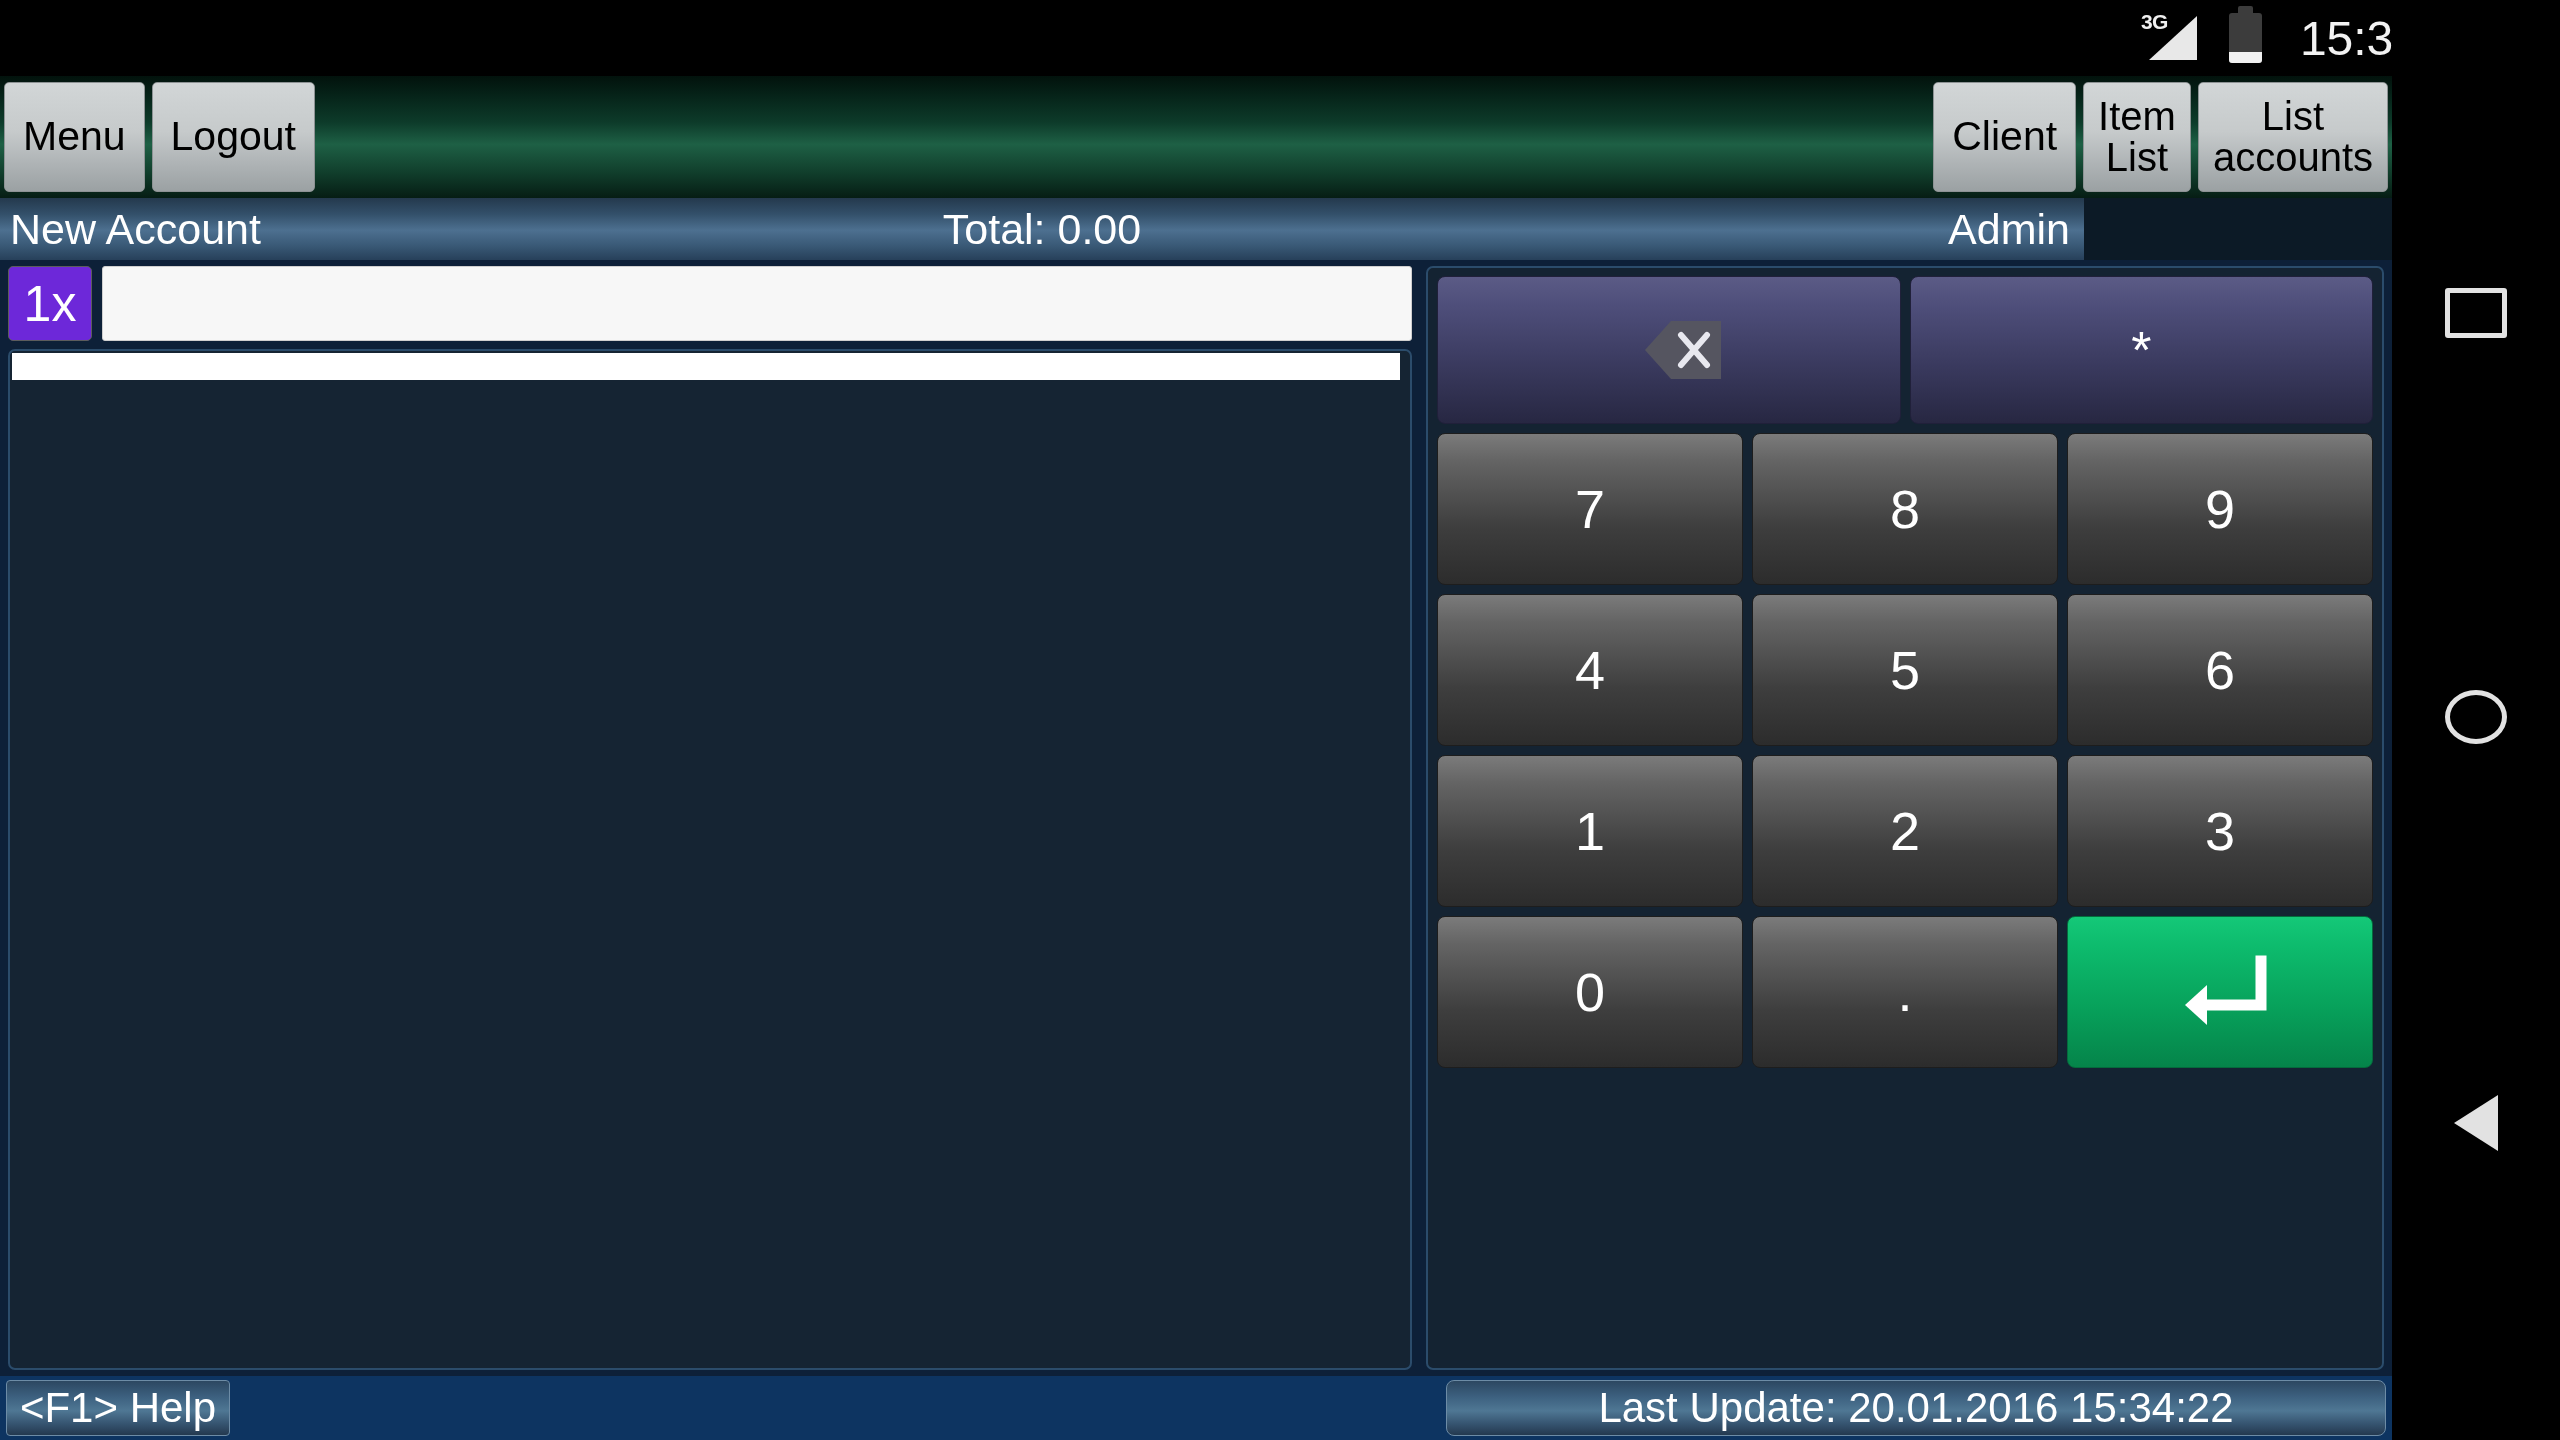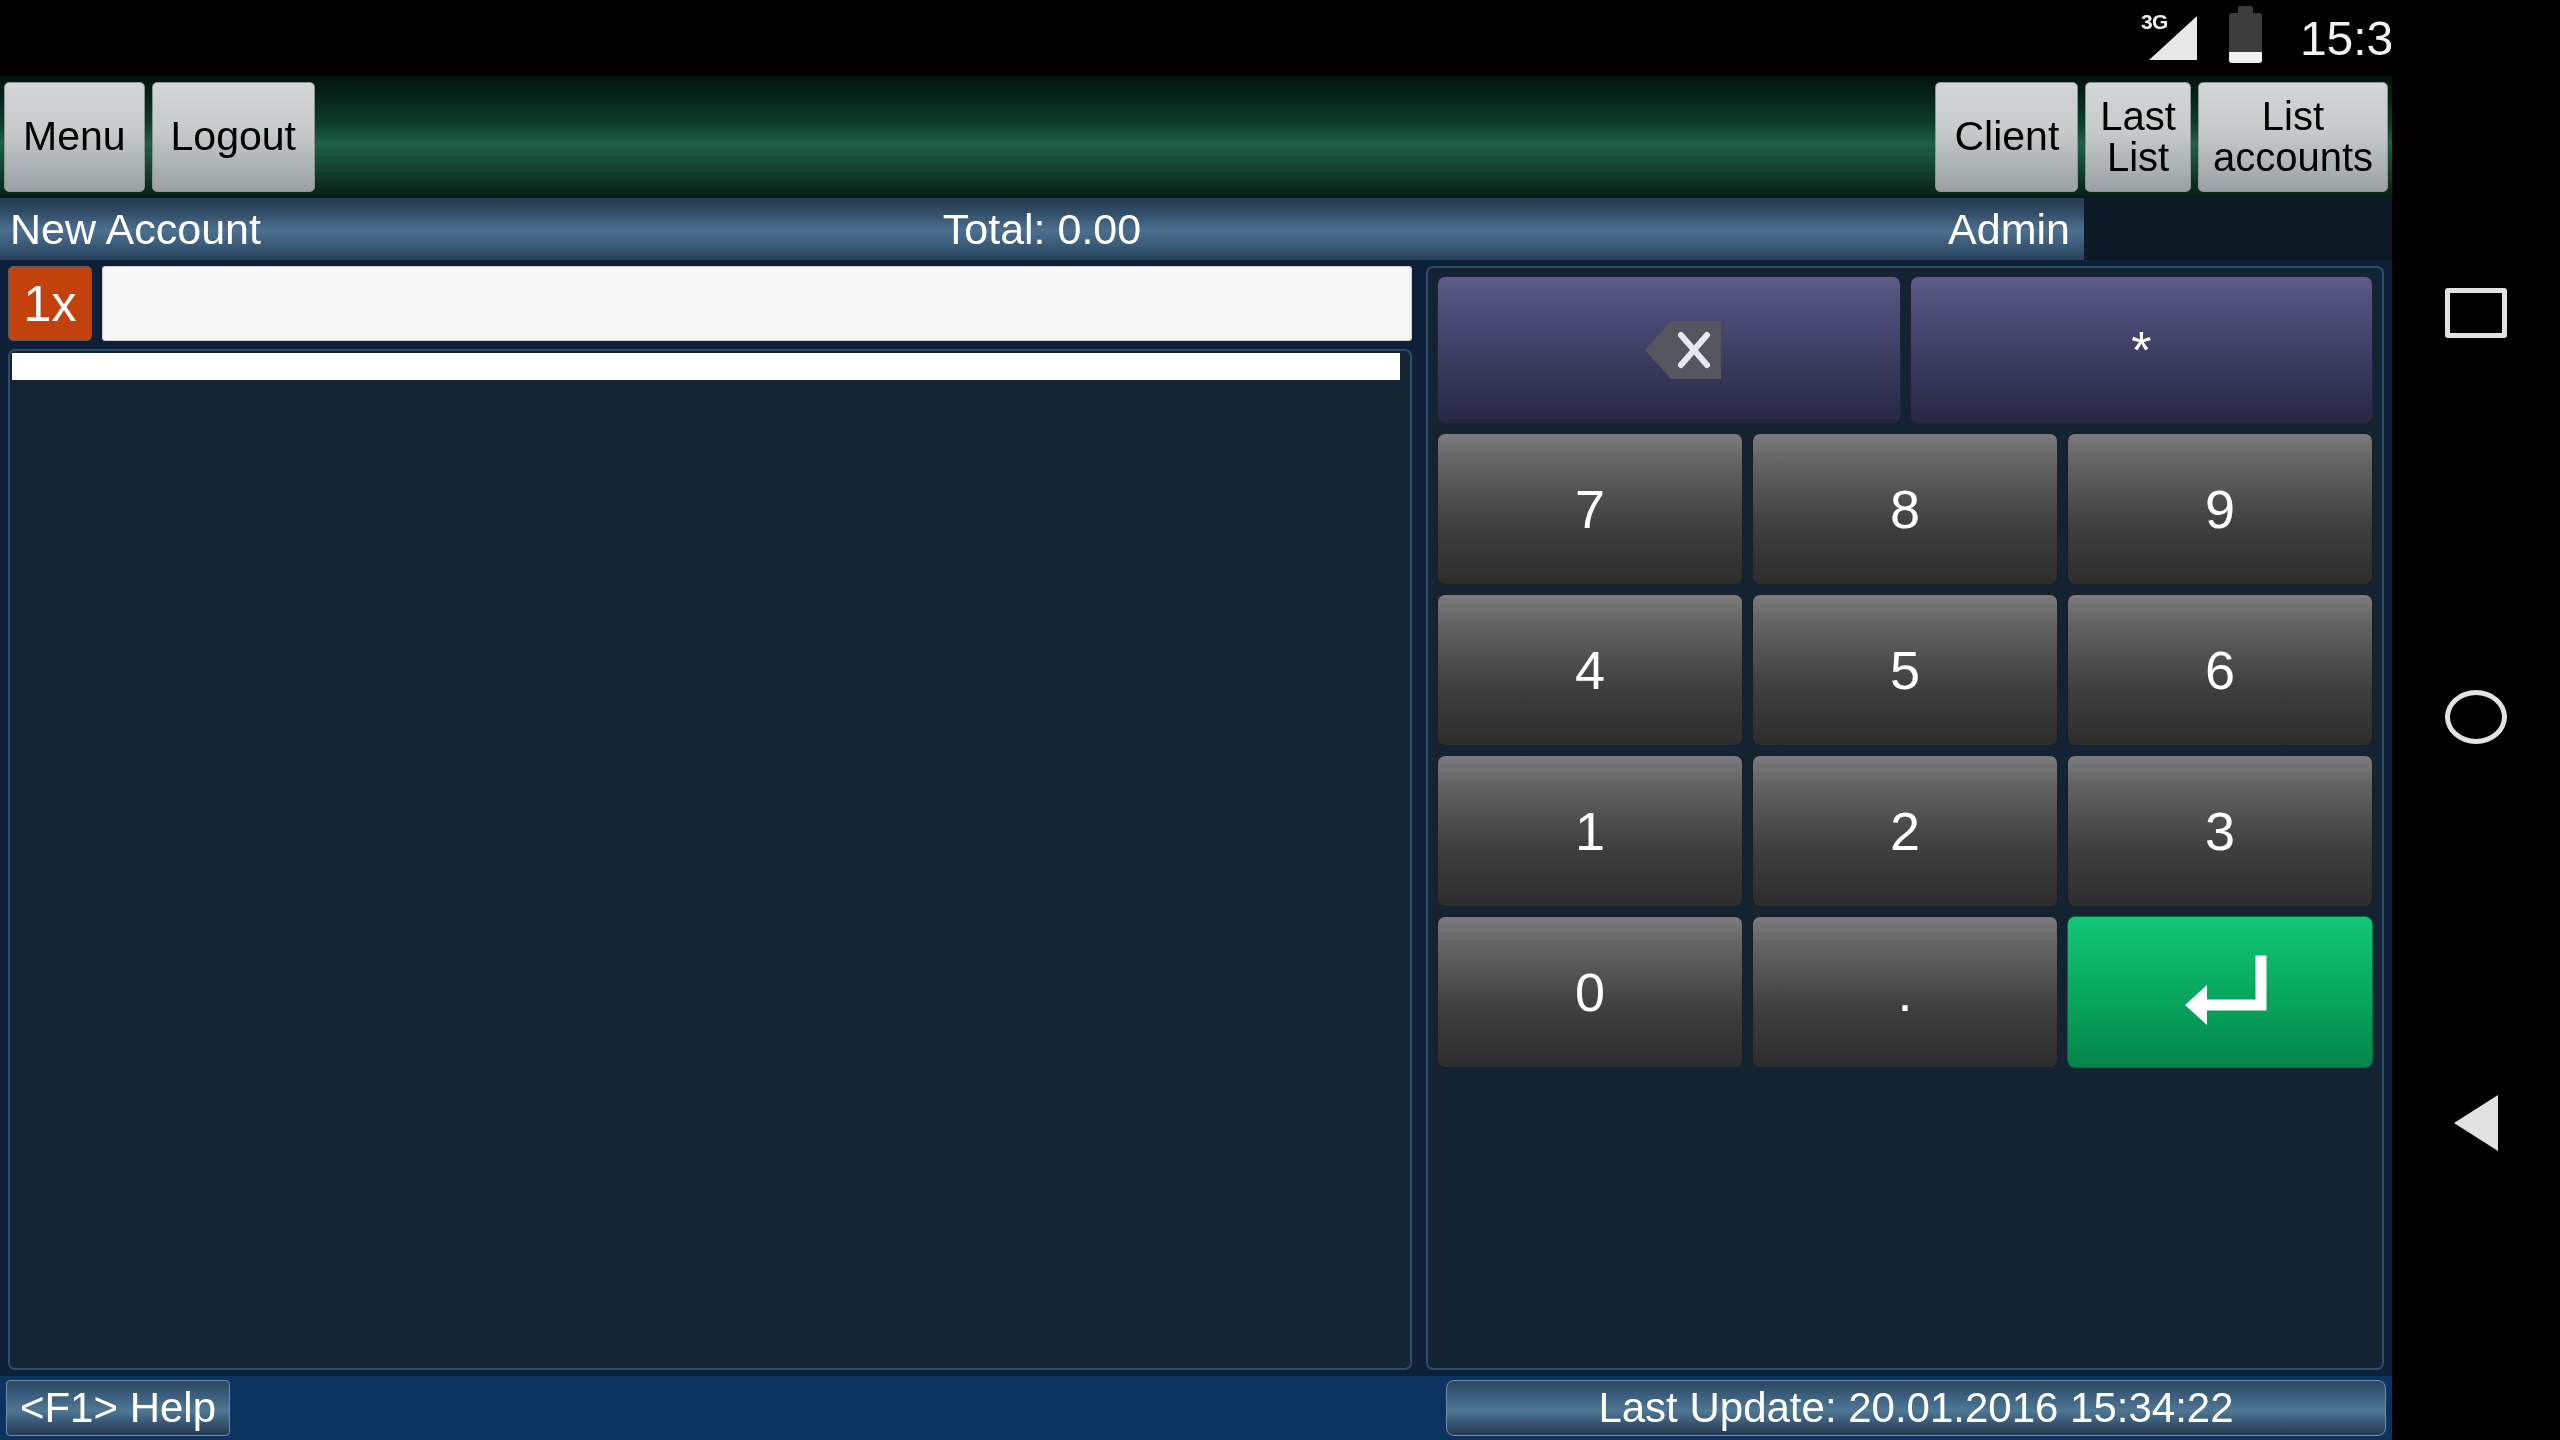--- a/index.html
+++ b/index.html
@@ -152,21 +152,21 @@
     position: absolute;
     left: 0; top: 0;
     width: 1404px;
     height: 75px;
     display: flex;
     align-items: stretch;
     gap: 10px;
   }
   .qty-btn {
     width: 82px;
-    background: #c2410c;
+    background: #6d28d9;
     border: 1px solid #5c5c5c;
     border-radius: 5px;
     color: #ffffff;
     font-size: 50px;
     display: flex;
     align-items: center;
     justify-content: center;
   }
   .entry-input {
     flex: 1;
@@ -343,21 +343,21 @@
 
   <div id="app">
 
     <div class="toolbar">
       <div class="tb-left">
         <div class="tb-btn">Menu</div>
         <div class="tb-btn">Logout</div>
       </div>
       <div class="tb-right">
         <div class="tb-btn">Client</div>
-        <div class="tb-btn two-line">Last
+        <div class="tb-btn two-line">Item
 List</div>
         <div class="tb-btn two-line">List
 accounts</div>
       </div>
     </div>
 
     <div class="info-bar">
       <div class="info-left">New Account</div>
       <div class="info-center">Total: 0.00</div>
       <div class="info-right">Admin</div>

